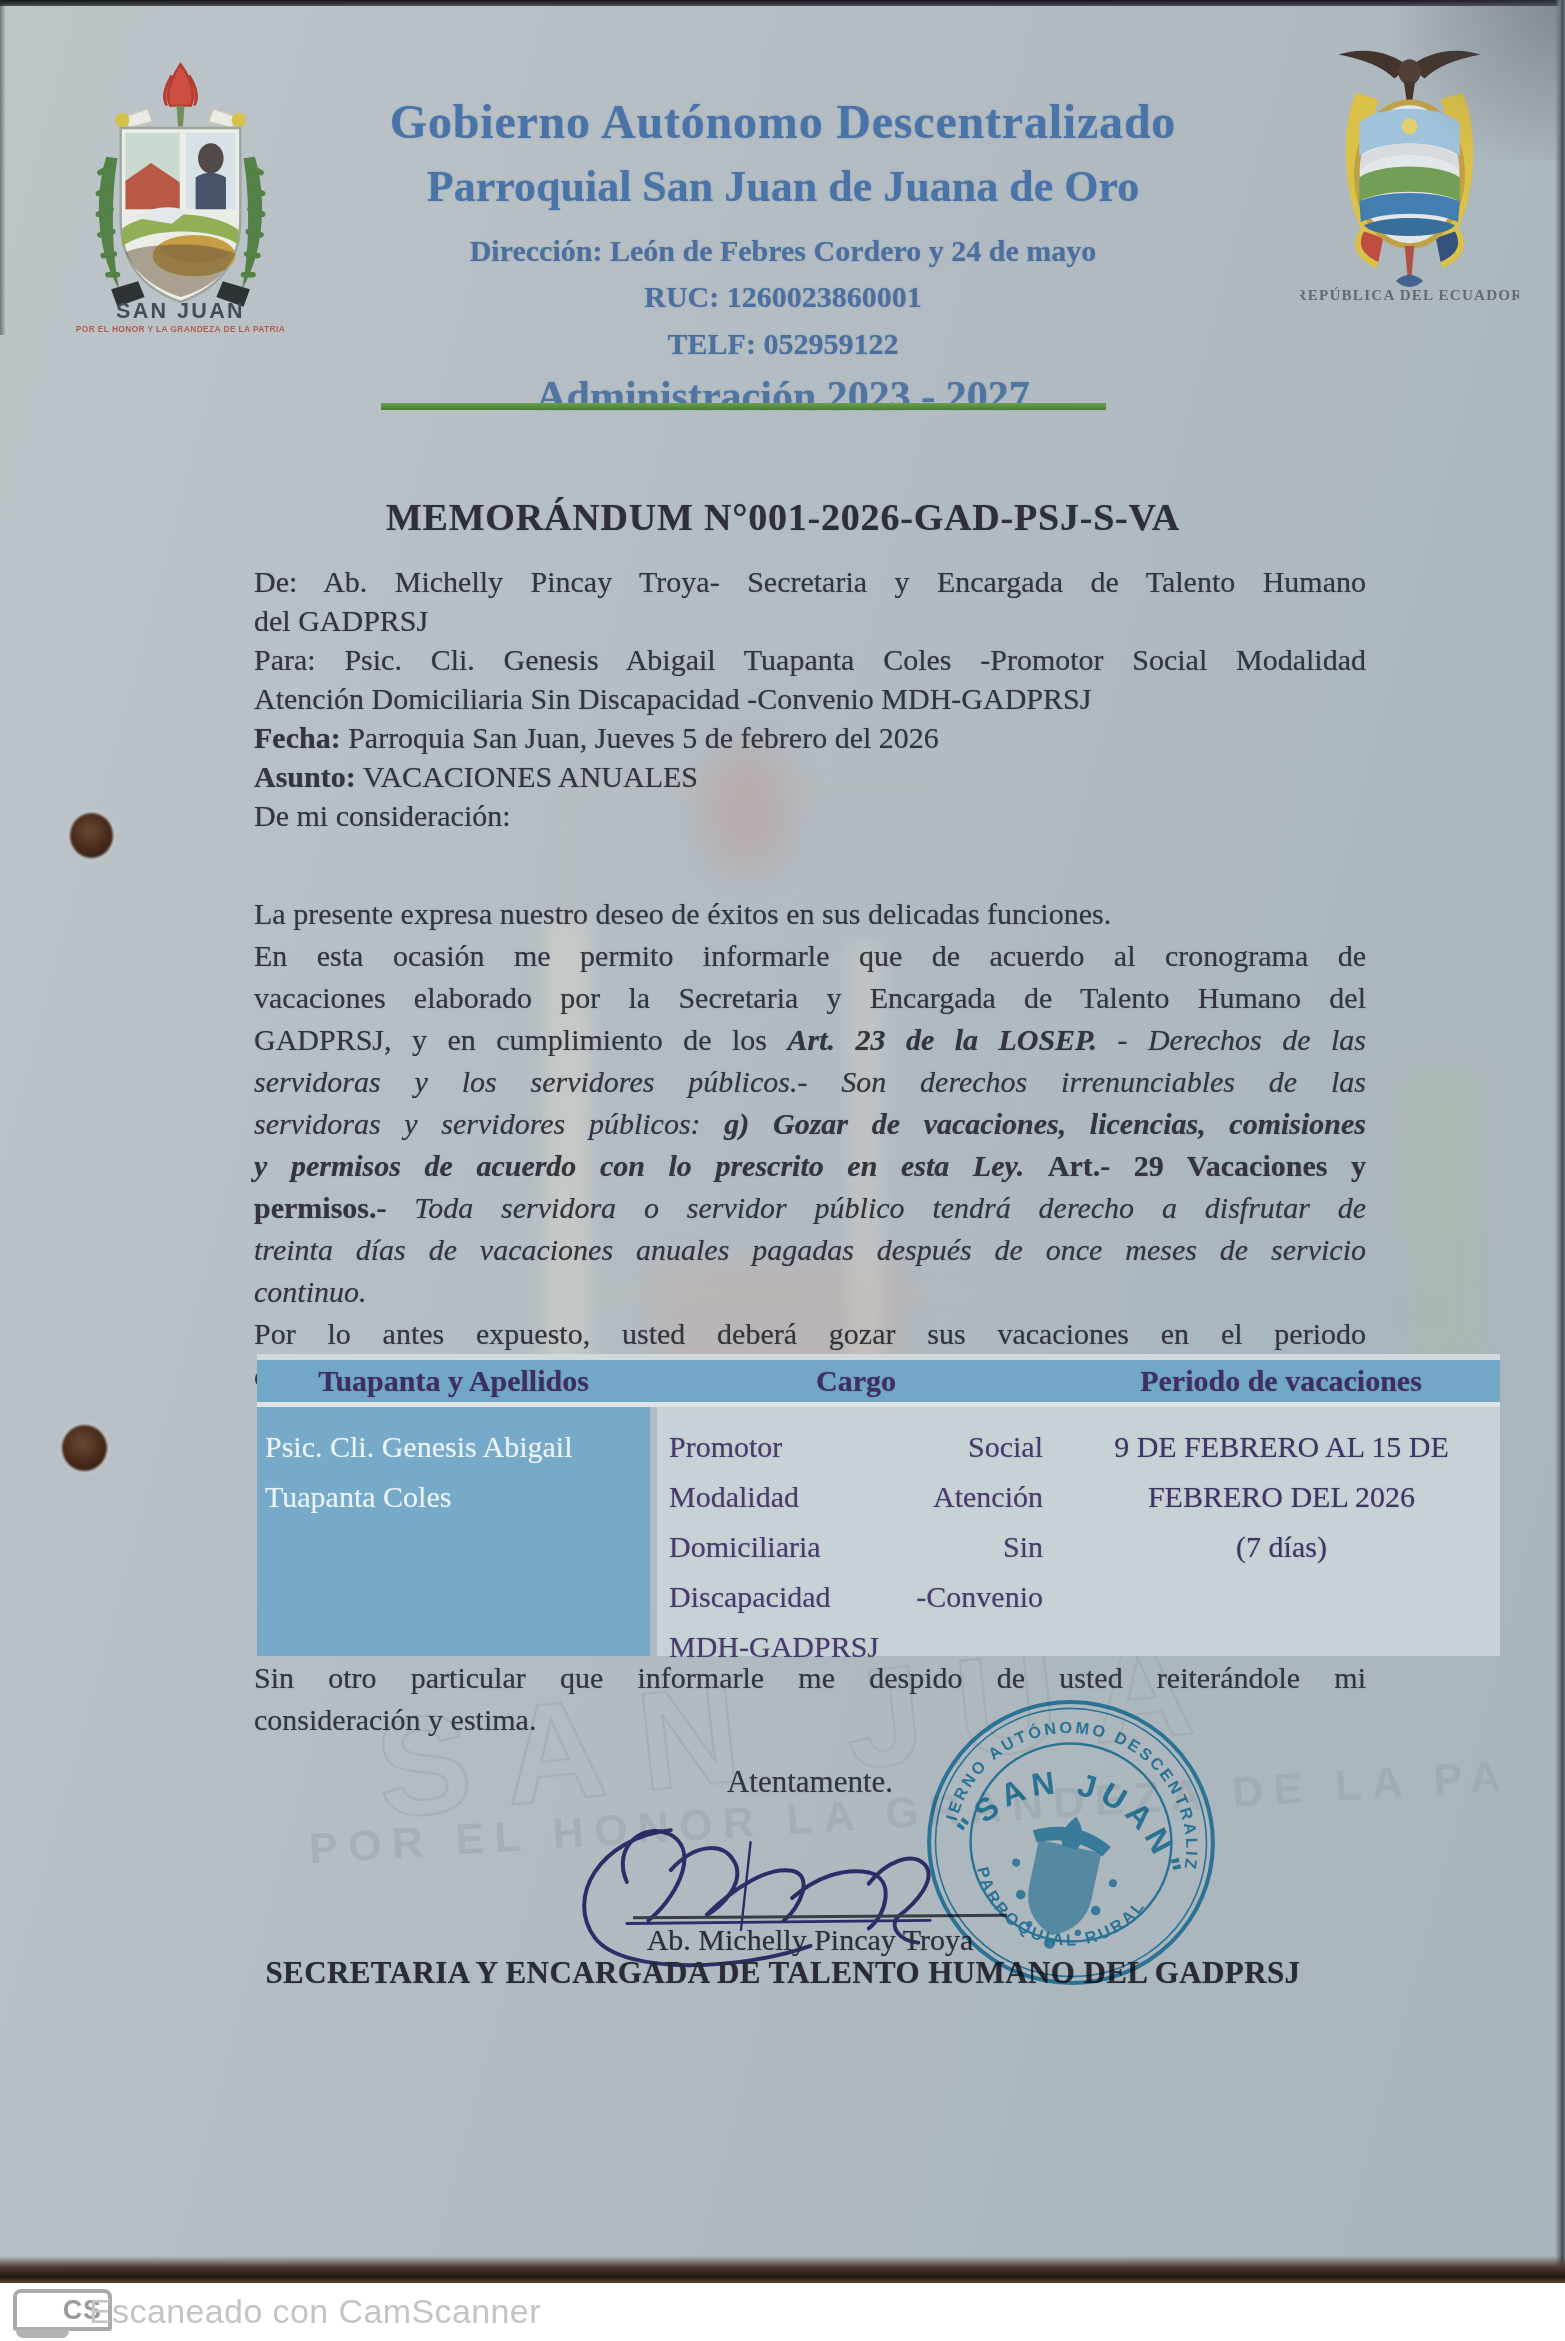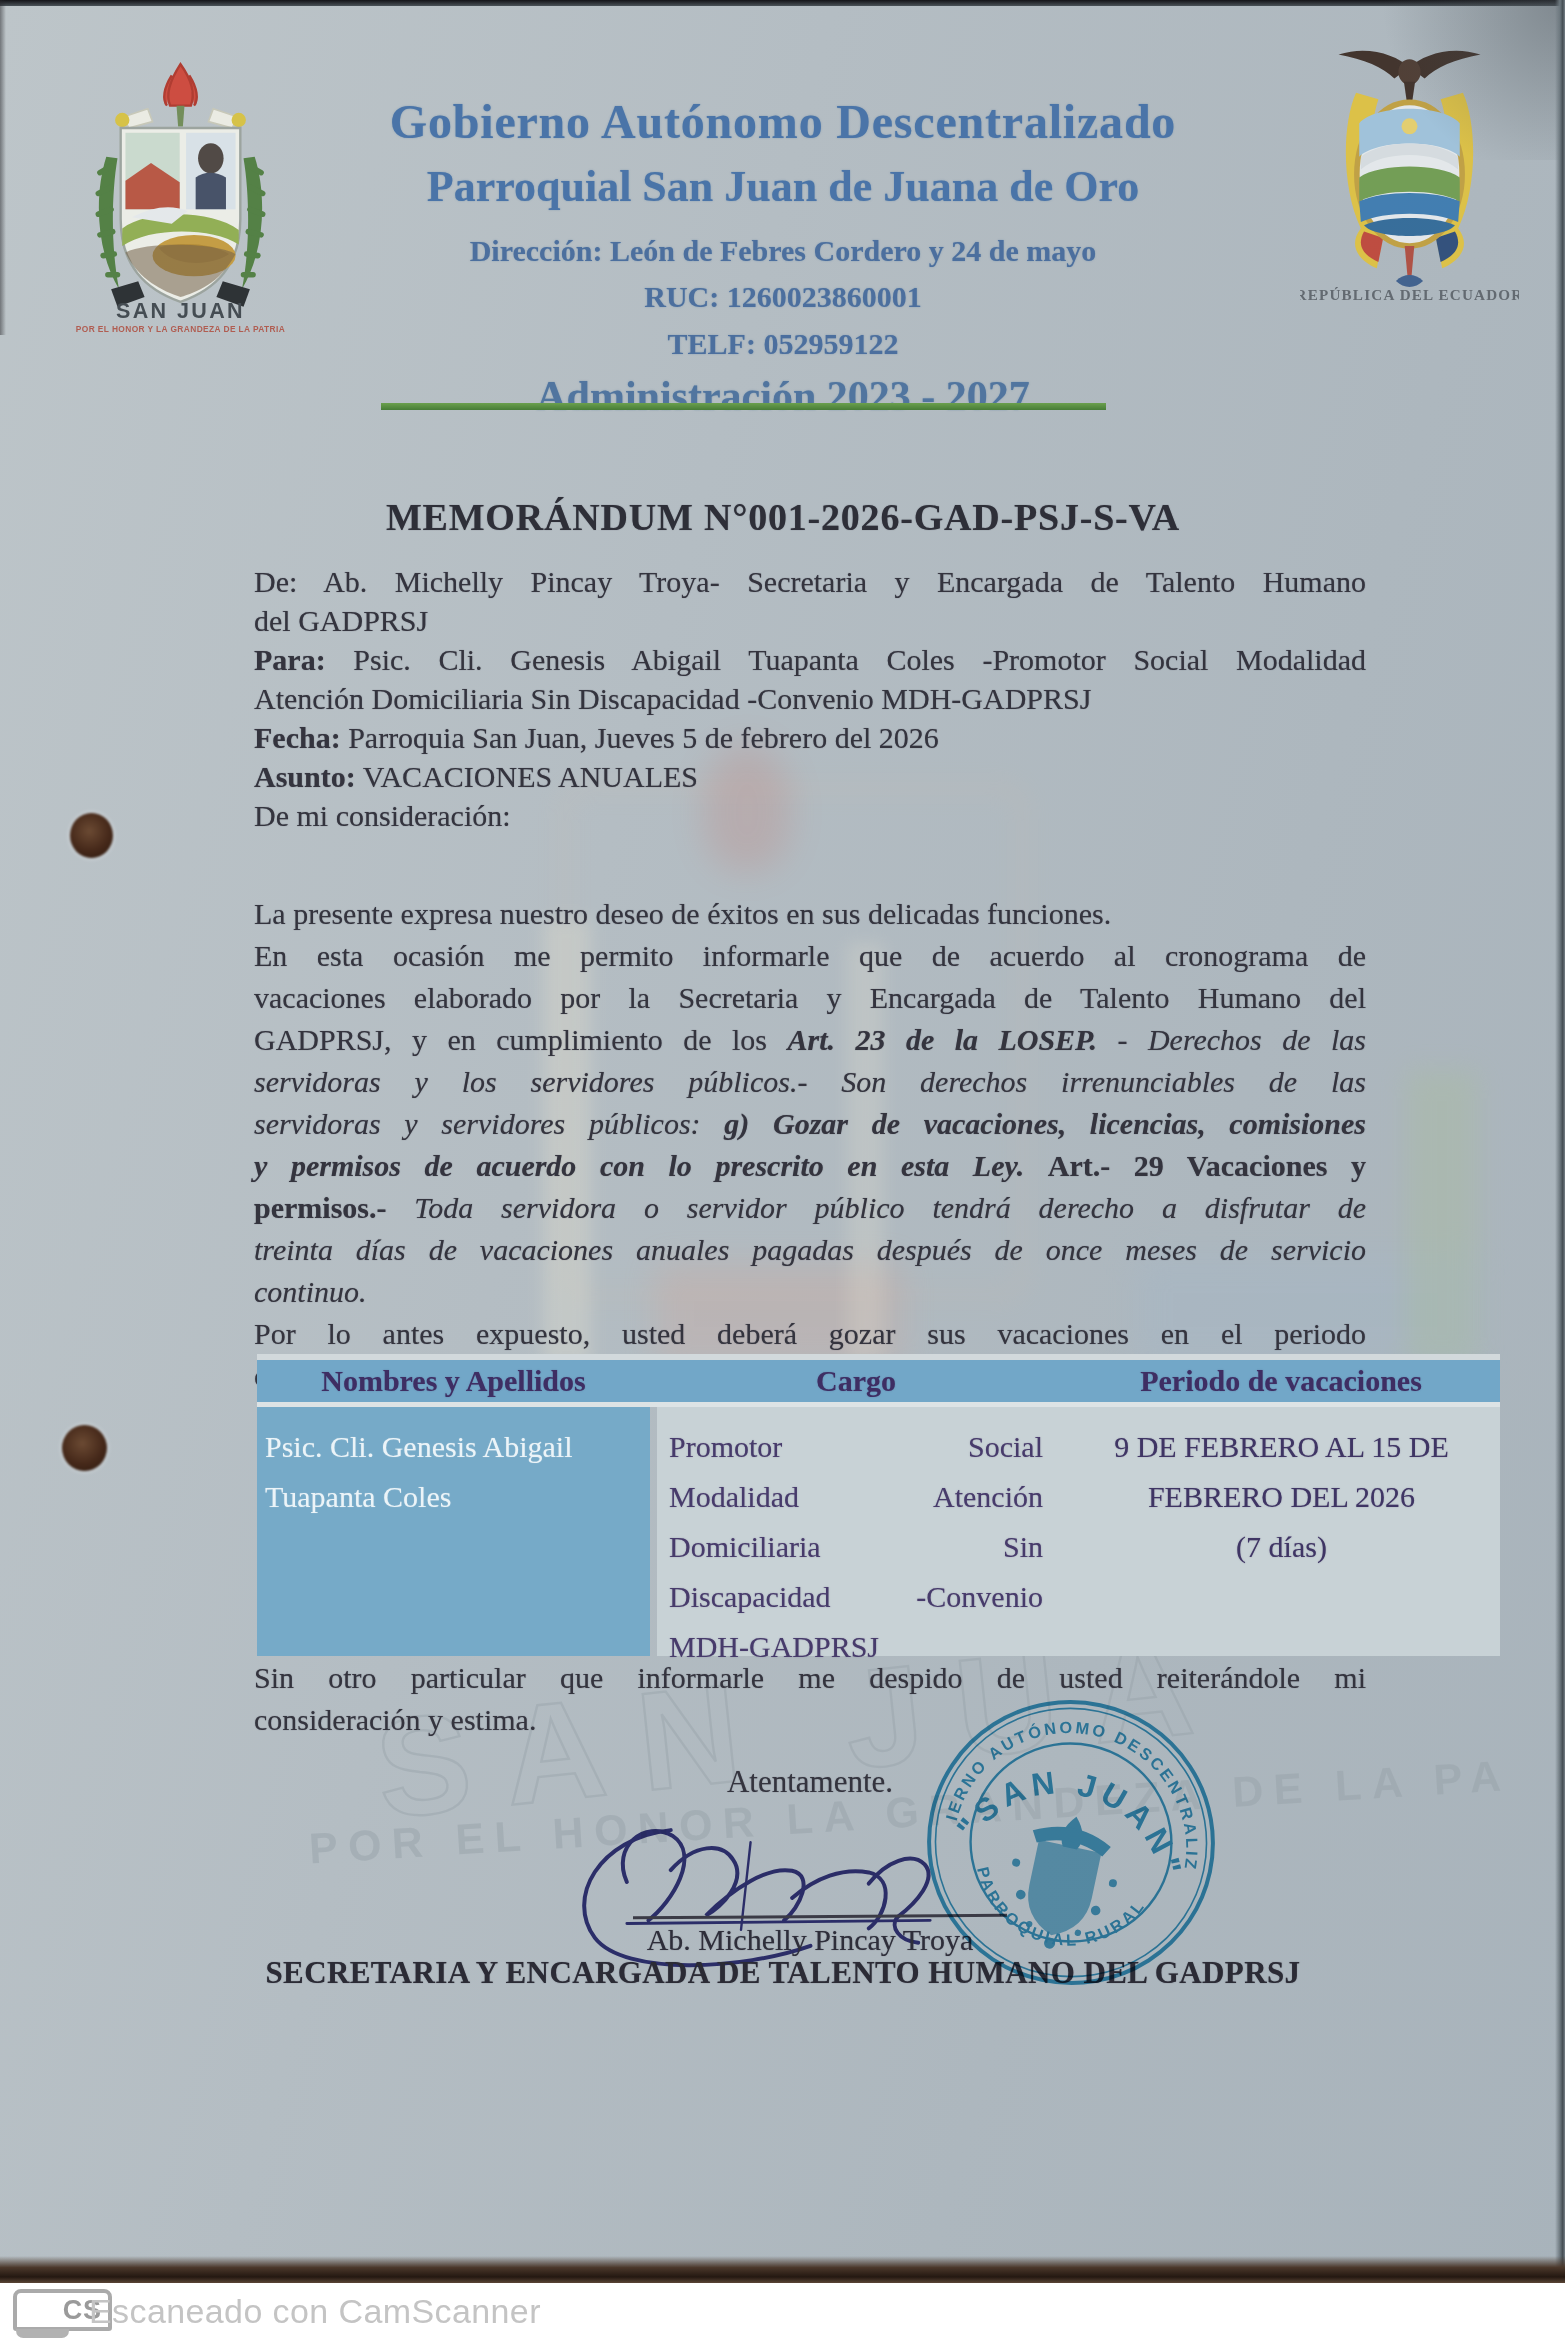--- a/index.html
+++ b/index.html
@@ -161,21 +161,21 @@
   <div class="abs hline h4">RUC: 1260023860001</div>
   <div class="abs hline h5">TELF: 052959122</div>
   <div class="abs hline h6">Administración 2023 - 2027</div>
   <div class="abs green-rule"></div>
 
   <div class="abs doc title">MEMORÁNDUM N°001-2026-GAD-PSJ-S-VA</div>
 
   <div class="abs doc block meta">
       <div class="tl just"><span style="font-weight: normal;">De:</span><span> Ab. Michelly Pincay Troya- Secretaria y Encargada de Talento Humano</span></div>
       <div class="tl"><span>del GADPRSJ</span></div>
-      <div class="tl just"><span style="font-weight: bold;">Para:</span><span> Psic. Cli. Genesis Abigail Tuapanta Coles -Promotor Social Modalidad</span></div>
+      <div class="tl just"><span style="font-weight: normal;">Para:</span><span> Psic. Cli. Genesis Abigail Tuapanta Coles -Promotor Social Modalidad</span></div>
       <div class="tl"><span>Atención Domiciliaria Sin Discapacidad -Convenio MDH-GADPRSJ</span></div>
       <div class="tl"><span style="font-weight: bold;">Fecha:</span><span> Parroquia San Juan, Jueves 5 de febrero del 2026</span></div>
       <div class="tl"><span style="font-weight: bold;">Asunto:</span><span> VACACIONES ANUALES</span></div>
       <div class="tl"><span>De mi consideración:</span></div>
     </div>
 
   <div class="abs doc block bodyb">
       <div class="tl"><span>La presente expresa nuestro deseo de éxitos en sus delicadas funciones.</span></div>
       <div class="tl just"><span>En esta ocasión me permito informarle que de acuerdo al cronograma de</span></div>
       <div class="tl just"><span>vacaciones elaborado por la Secretaria y Encargada de Talento Humano del</span></div>
@@ -185,21 +185,21 @@
       <div class="tl just"><span style="font-weight: bold; font-style: italic;">y permisos de acuerdo con lo prescrito en esta Ley.</span><span> </span><span style="font-weight: bold;">Art.- 29 Vacaciones y</span></div>
       <div class="tl just"><span style="font-weight: bold;">permisos.- </span><span style="font-style: italic;">Toda servidora o servidor público tendrá derecho a disfrutar de</span></div>
       <div class="tl just"><span style="font-style: italic;">treinta días de vacaciones anuales pagadas después de once meses de servicio</span></div>
       <div class="tl"><span style="font-style: italic;">continuo.</span></div>
       <div class="tl just"><span>Por lo antes expuesto, usted deberá gozar sus vacaciones en el periodo</span></div>
       <div class="tl"><span>comprendido:</span></div>
     </div>
 
   <div class="abs tbl-gap-top"></div>
   <div class="abs tbl-head"></div>
-  <div class="abs th doc" style="left:257px;width:393px;">Nombres y Apellidos</div>
+  <div class="abs th doc" style="left:257px;width:393px;">Tuapanta y Apellidos</div>
   <div class="abs th doc" style="left:650px;width:412px;">Cargo</div>
   <div class="abs th doc" style="left:1062px;width:438px;">Periodo de vacaciones</div>
   <div class="abs tbl-gap"></div>
   <div class="abs tbl-row-light"></div>
   <div class="abs tbl-row-name"></div>
   <div class="abs doc cell name-cell">
       <div class="tl"><span>Psic. Cli. Genesis Abigail</span></div>
       <div class="tl"><span>Tuapanta Coles</span></div>
     </div>
   <div class="abs doc cell cargo-cell">

